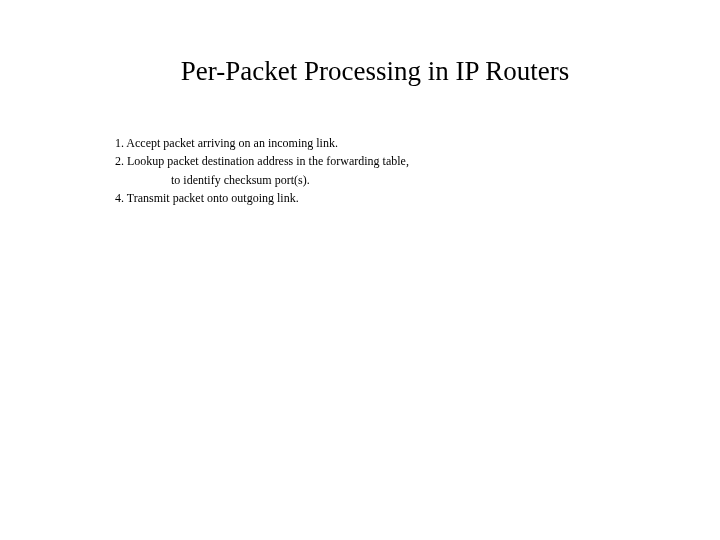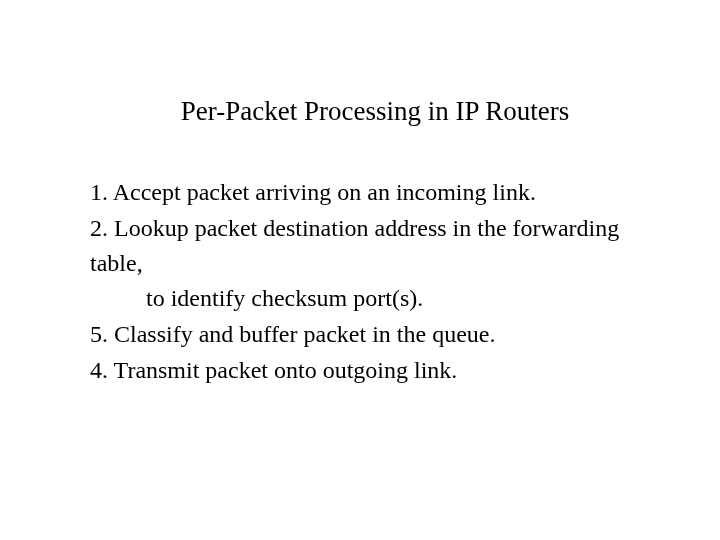--- a/index.html
+++ b/index.html
@@ -9,45 +9,45 @@
     }
     body {
       width: 720px;
       height: 540px;
       background: #ffffff;
       font-family: "Times New Roman", Times, serif;
       color: #000000;
       position: relative;
     }
     .slide {
-      padding: 96px 90px 0 90px;
+      padding: 56px 90px 0 90px;
     }
     .title {
       font-size: 27px;
       font-weight: normal;
       text-align: center;
       margin-bottom: 48px;
       margin-left: 30px;
     }
     .list {
-      font-size: 24px;
+      font-size: 12px;
       line-height: 1.45;
+      margin-left: 25px;
     }
     .list-item {
       margin-bottom: 1px;
     }
     .continuation {
       padding-left: 56px;
     }
   </style>
 </head>
 <body>
 
 <div class="slide">
   <h1 class="title">Per-Packet Processing in IP Routers</h1>
   <div class="list">
     <div class="list-item">1. Accept packet arriving on an incoming link.</div>
     <div class="list-item">2. Lookup packet destination address in the forwarding table,</div>
     <div class="list-item continuation">to identify checksum port(s).</div>
-    <div class="list-item">5. Classify and buffer packet in the queue.</div>
     <div class="list-item">4. Transmit packet onto outgoing link.</div>
   </div>
 </div>
 
 </body></html>

